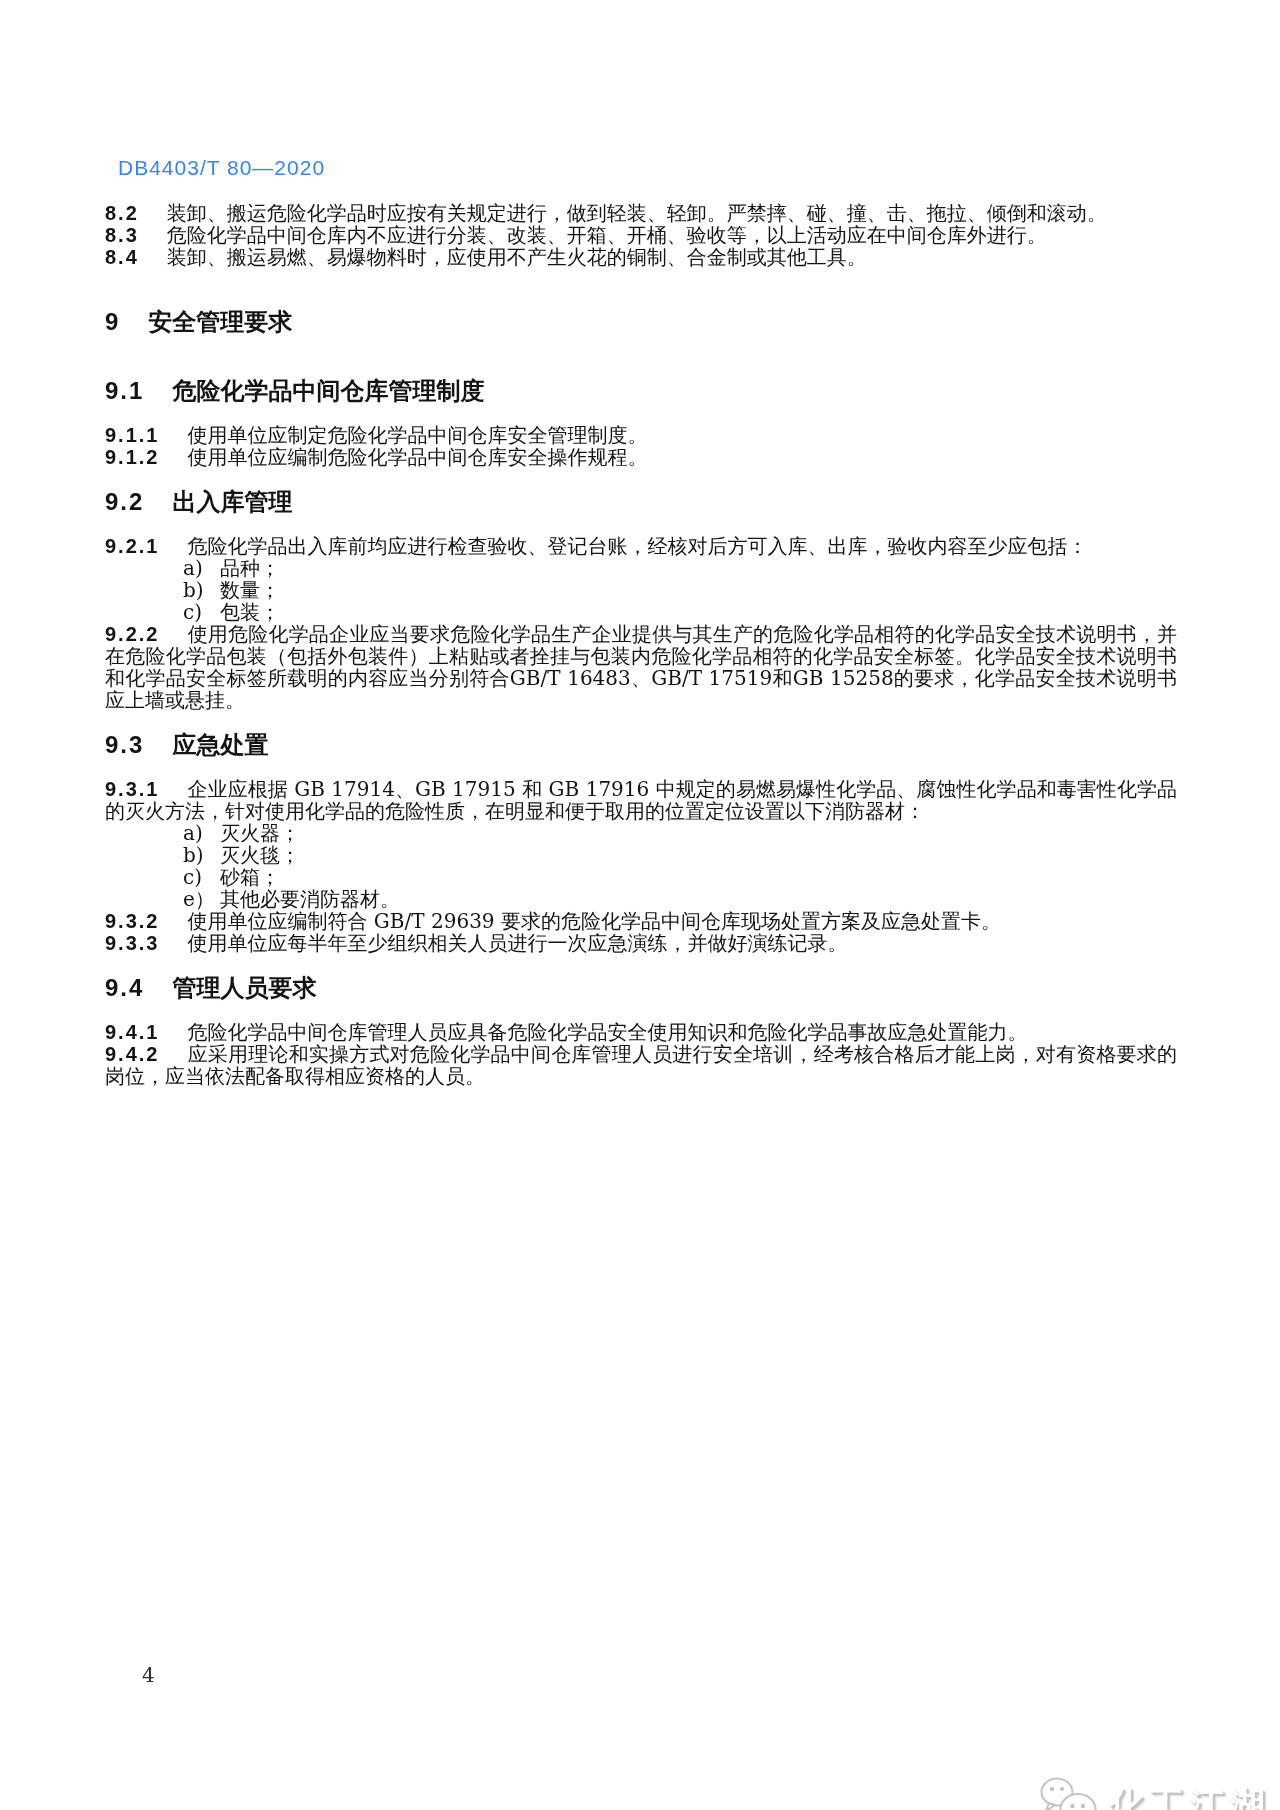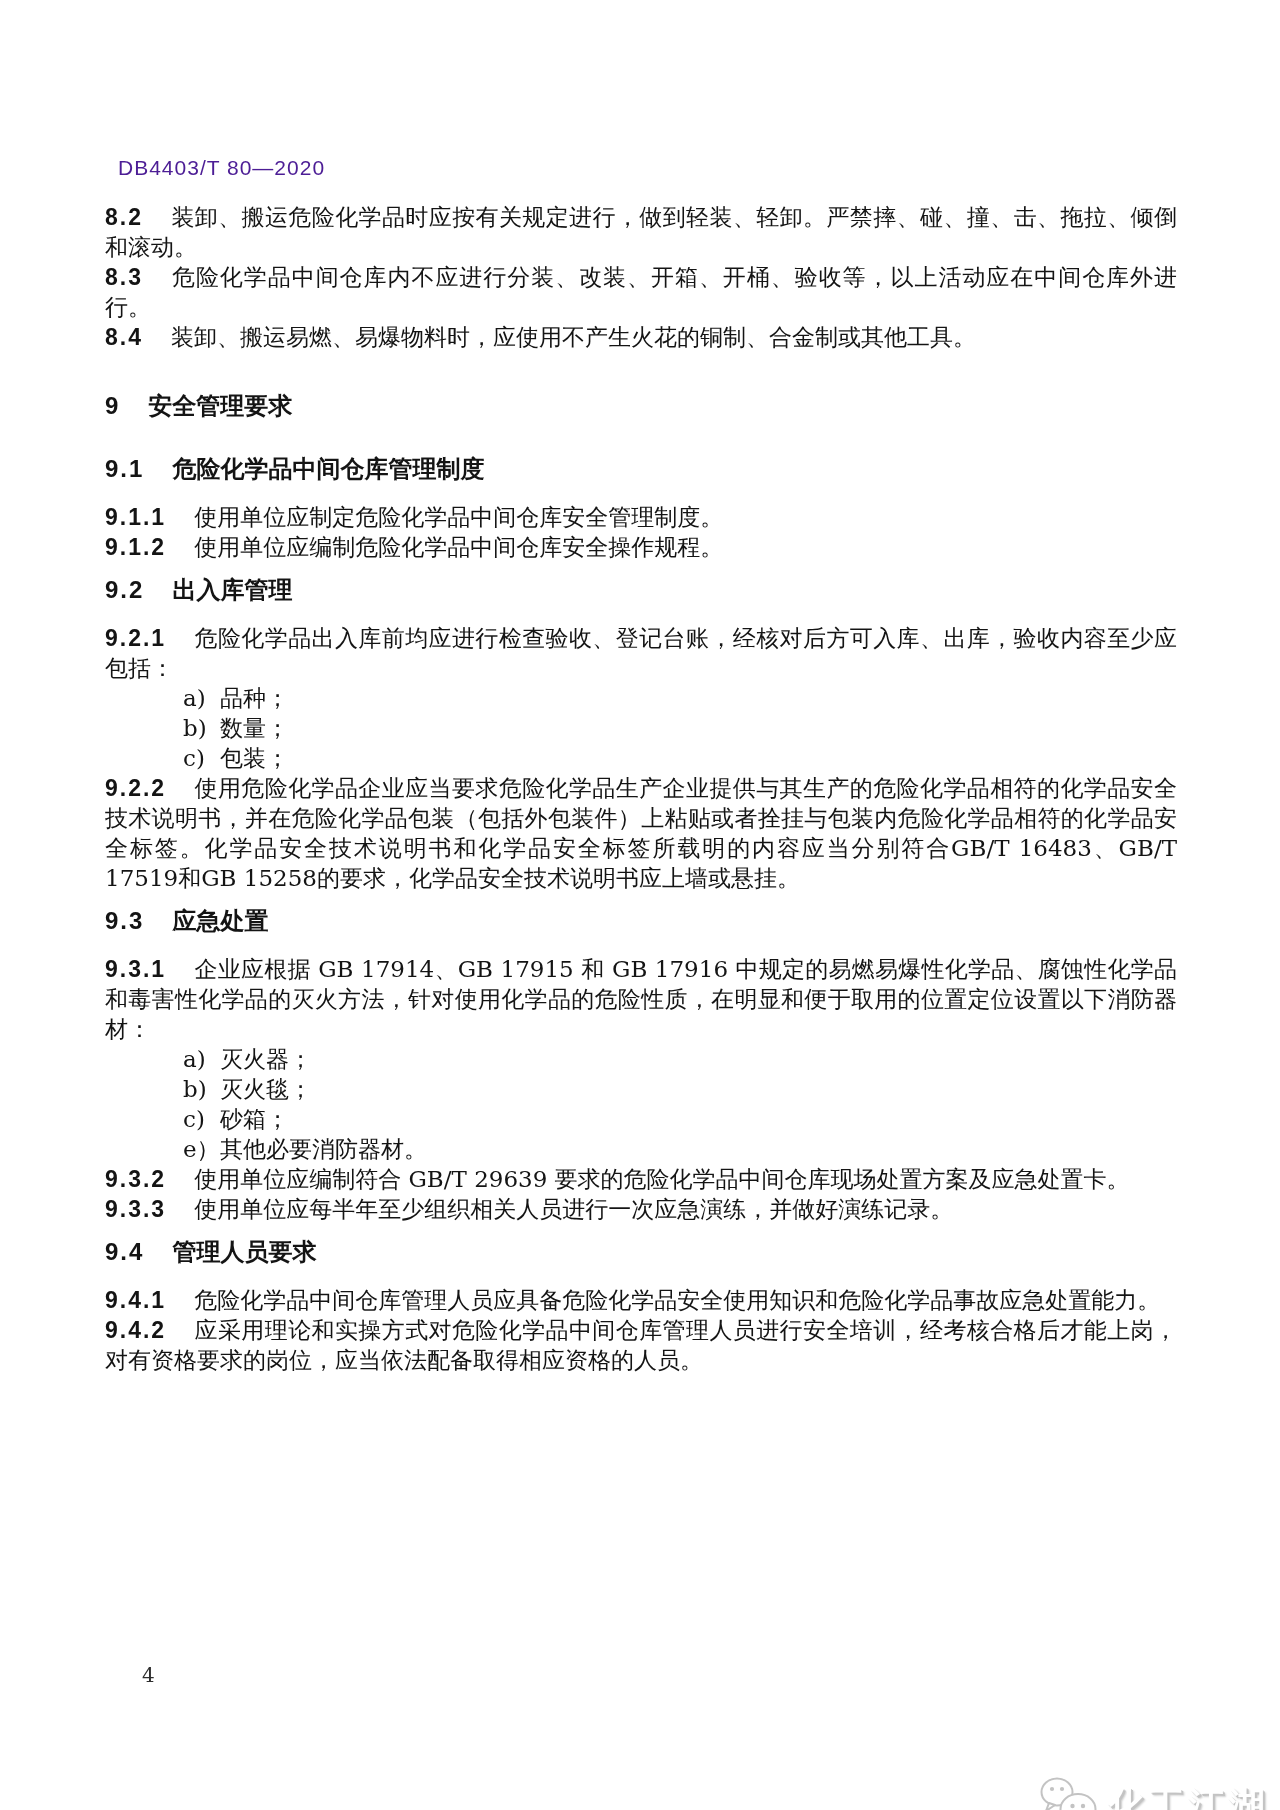--- a/index.html
+++ b/index.html
@@ -19,44 +19,44 @@
     display:flex;
     flex-direction:column;
   }
   .doc-number {
     font-family:"Liberation Sans","DejaVu Sans",sans-serif;
     font-size:21px;
     line-height:24px;
     letter-spacing:1px;
     padding-left:13px;
     margin-bottom:22px;
-    color:#4c1d95;
+    color:#3b82f6;
   }
   .para {
-    font-size:23px;
-    line-height:30px;
+    font-size:20px;
+    line-height:22px;
     text-align:justify;
     margin:0;
   }
   .cnum {
     font-family:"Liberation Sans","DejaVu Sans",sans-serif;
     font-weight:700;
     letter-spacing:2px;
     margin-right:28px;
     white-space:nowrap;
   }
   .h1, .h2 {
     font-family:"Liberation Sans","DejaVu Sans",sans-serif;
     font-weight:700;
     font-size:24px;
     line-height:33px;
     text-align:left;
   }
   .h1 { margin-top:37px; margin-bottom:19px; }
-  .h2 { margin-top:11px; margin-bottom:17px; }
+  .h2 { margin-top:17px; margin-bottom:17px; }
   .li { padding-left:78px; text-align:left; }
   .lmark { display:inline-block; min-width:37px; }
   .pagenum {
     position:absolute;
     left:142px; top:1663px;
     font-size:20px;
     line-height:24px;
     color:#2e2e2e;
     font-family:"DejaVu Serif","Liberation Serif",serif;
   }

